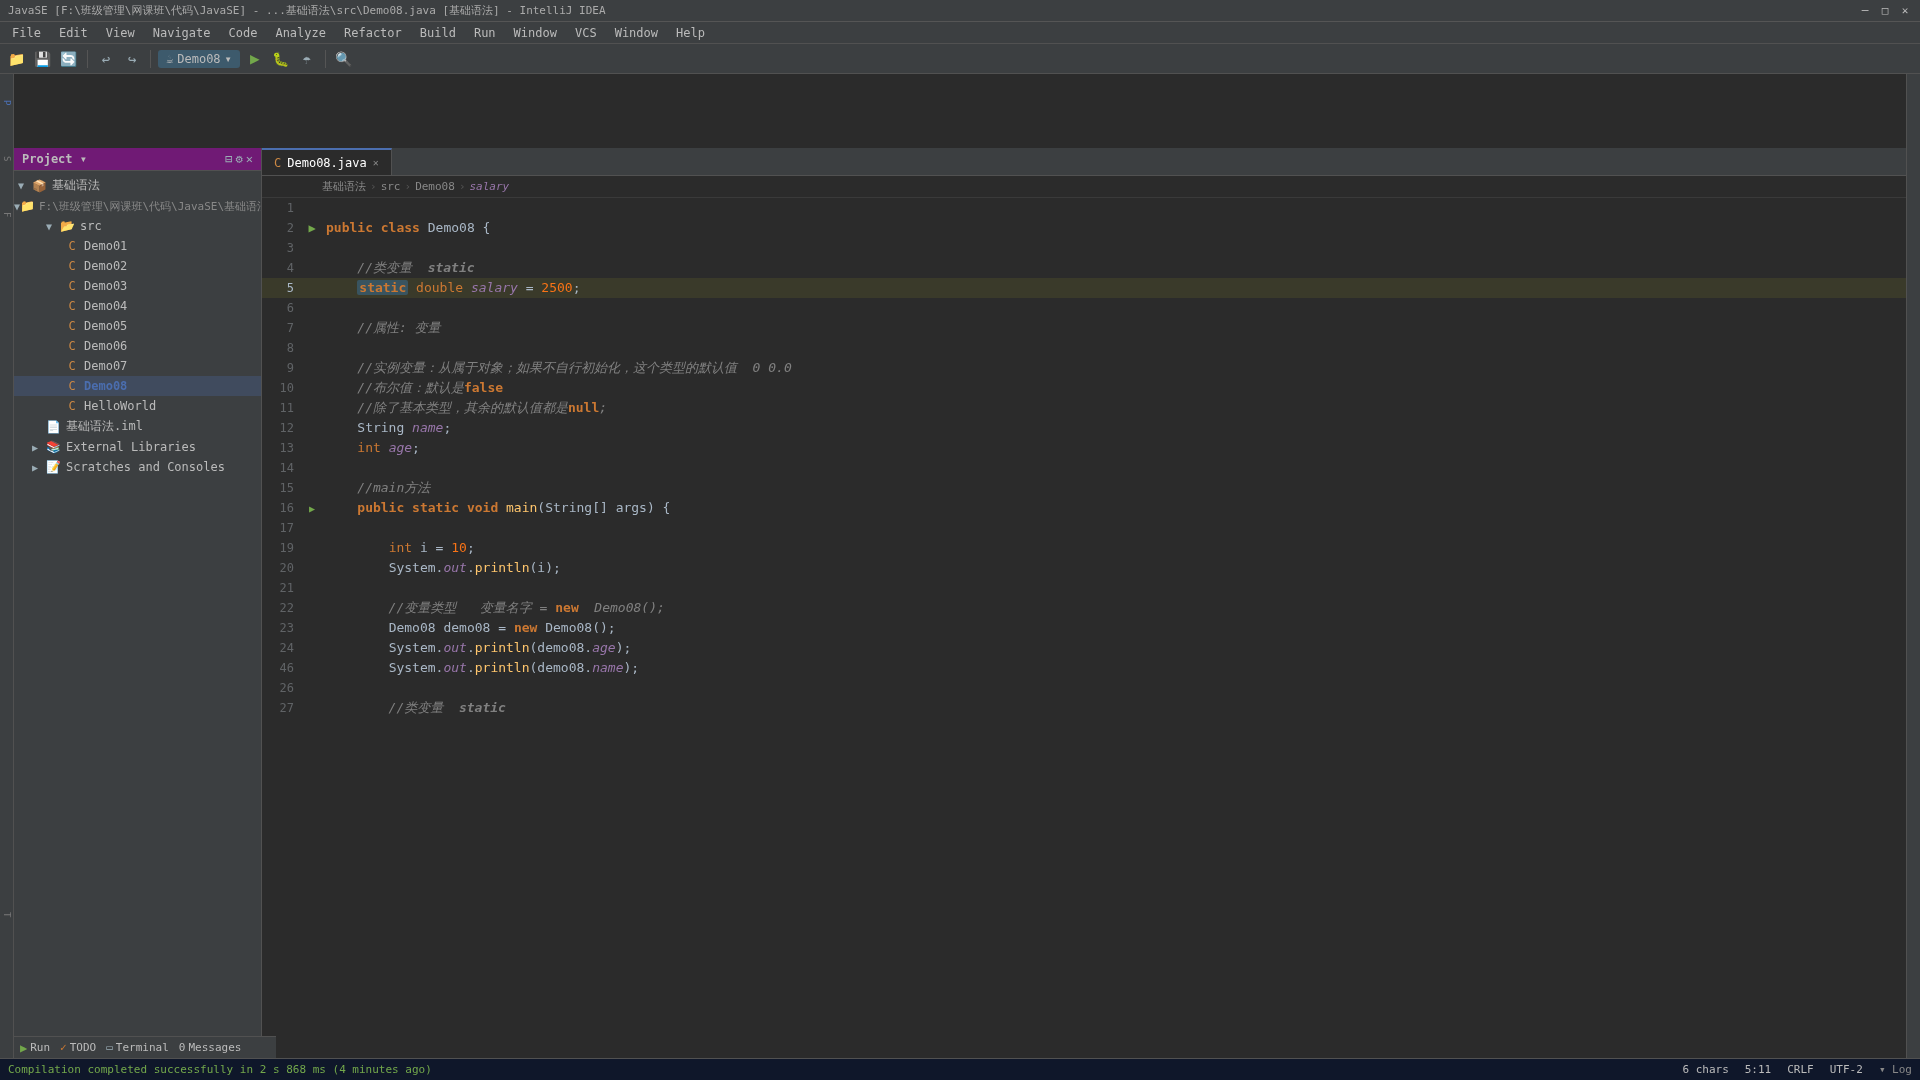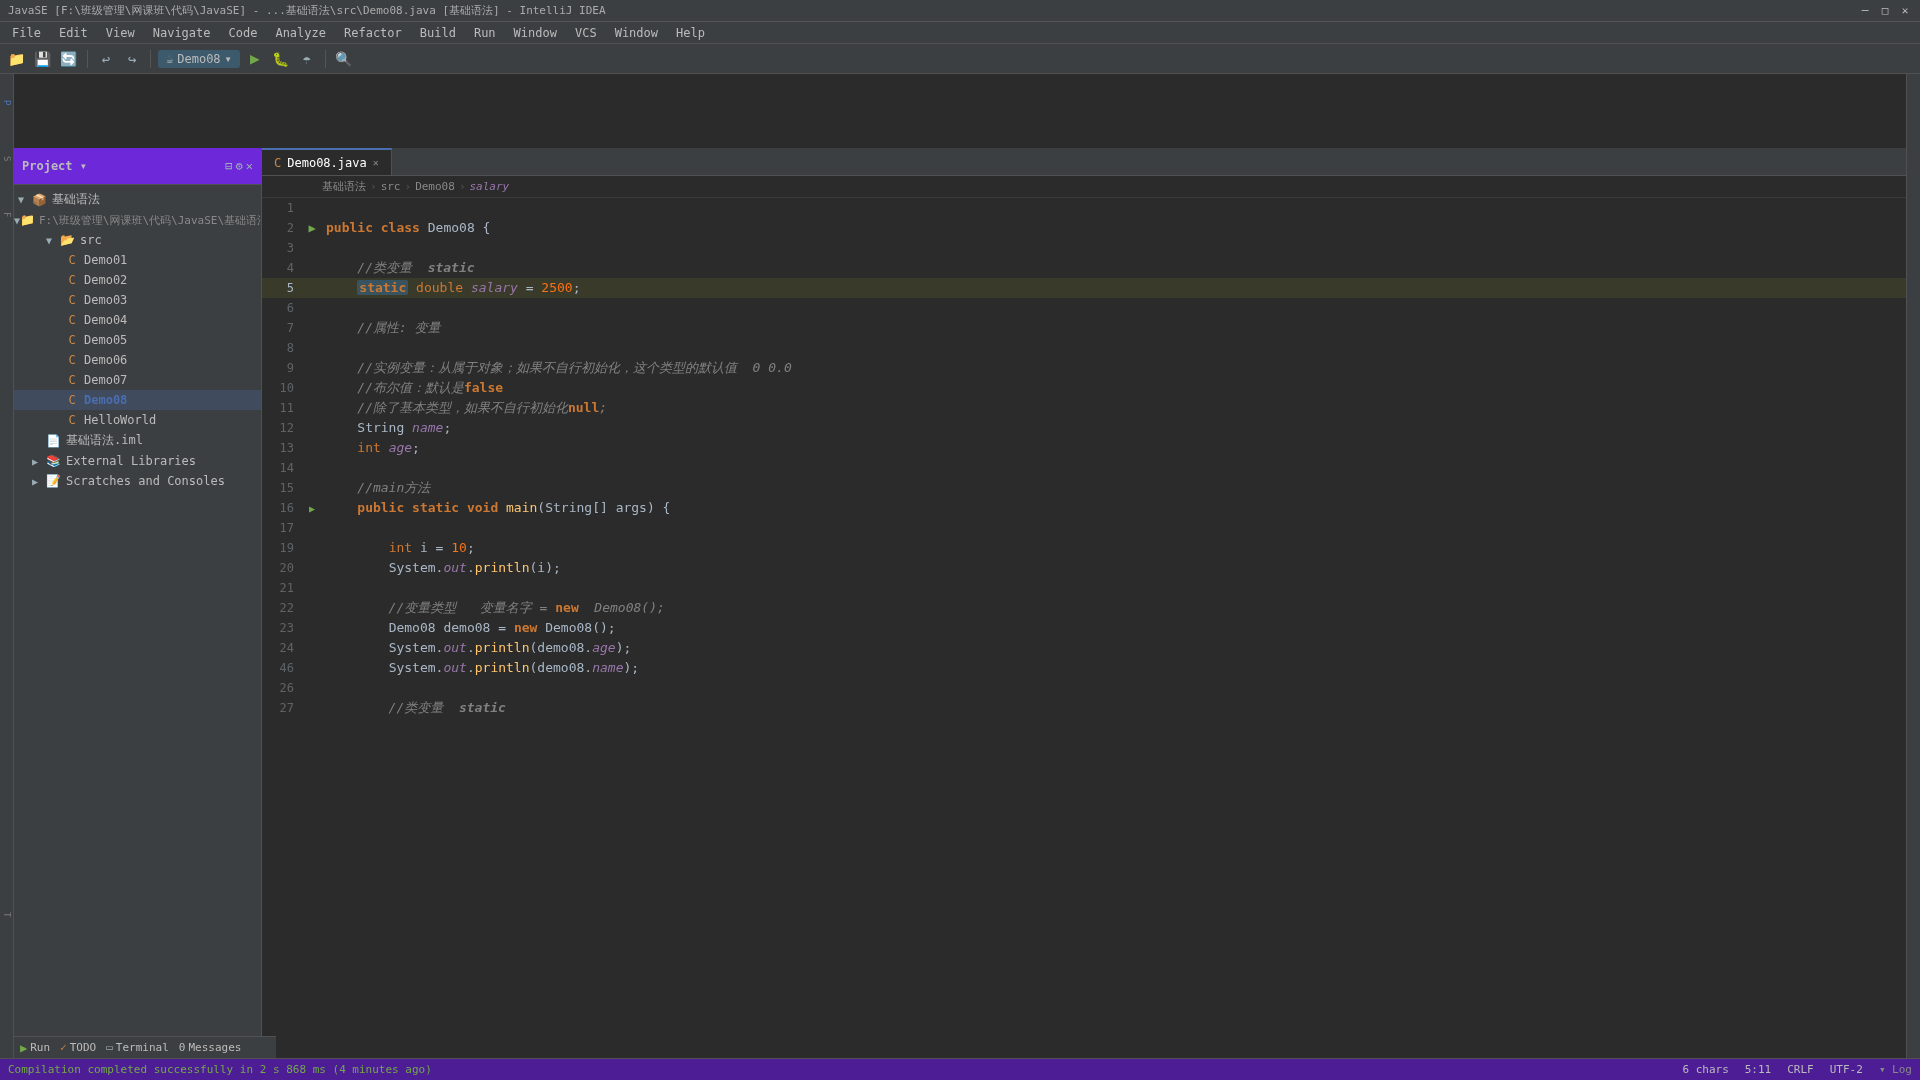--- a/index.html
+++ b/index.html
@@ -111,22 +111,22 @@
       border-right: 1px solid #515151;
       display: flex;
       flex-direction: column;
       overflow: hidden;
       margin-left: 14px;
     }
 
     #sidebar-header {
       display: flex;
       align-items: center;
-      padding: 11px 8px;
-      background: #6d28d9;
+      padding: 4px 8px;
+      background: #701a75;
       border-bottom: 1px solid #515151;
       font-size: 12px;
       color: #bbbbbb;
       gap: 8px;
     }
     .sidebar-header-actions { margin-left: auto; display: flex; gap: 3px; }
     .sidebar-action-icon { color: #9aacb5; font-size: 12px; cursor: pointer; }
 
     #project-tree {
       overflow-y: auto;
@@ -244,21 +244,21 @@
     #editor-scrollbar {
       width: 14px;
       background: #3c3f41;
     }
 
     
     #status-bar {
       position: fixed;
       bottom: 0; left: 0; right: 0;
       height: 22px;
-      background: #4c1d95;
+      background: #0f172a;
       border-top: 1px solid #515151;
       display: flex;
       align-items: center;
       padding: 0 8px;
       font-size: 11px;
       color: #bbbbbb;
       gap: 16px;
       z-index: 100;
     }
     .status-left { display: flex; align-items: center; gap: 6px; }
@@ -554,21 +554,21 @@
 
       <div class="code-line">
         <span class="line-number">10</span>
         <span class="line-gutter"></span>
         <span class="line-content"><span class="comment">    //布尔值：默认是</span><span class="kw">false</span></span>
       </div>
 
       <div class="code-line">
         <span class="line-number">11</span>
         <span class="line-gutter"></span>
-        <span class="line-content"><span class="comment">    //除了基本类型，如果不自行初始化</span><span class="kw">null</span><span class="comment">;</span></span>
+        <span class="line-content"><span class="comment">    //除了基本类型，其余的默认值都是</span><span class="kw">null</span><span class="comment">;</span></span>
       </div>
 
       <div class="code-line">
         <span class="line-number">12</span>
         <span class="line-gutter"></span>
         <span class="line-content">    <span class="type">String</span> <span class="field">name</span>;</span>
       </div>
 
       <div class="code-line">
         <span class="line-number">13</span>

